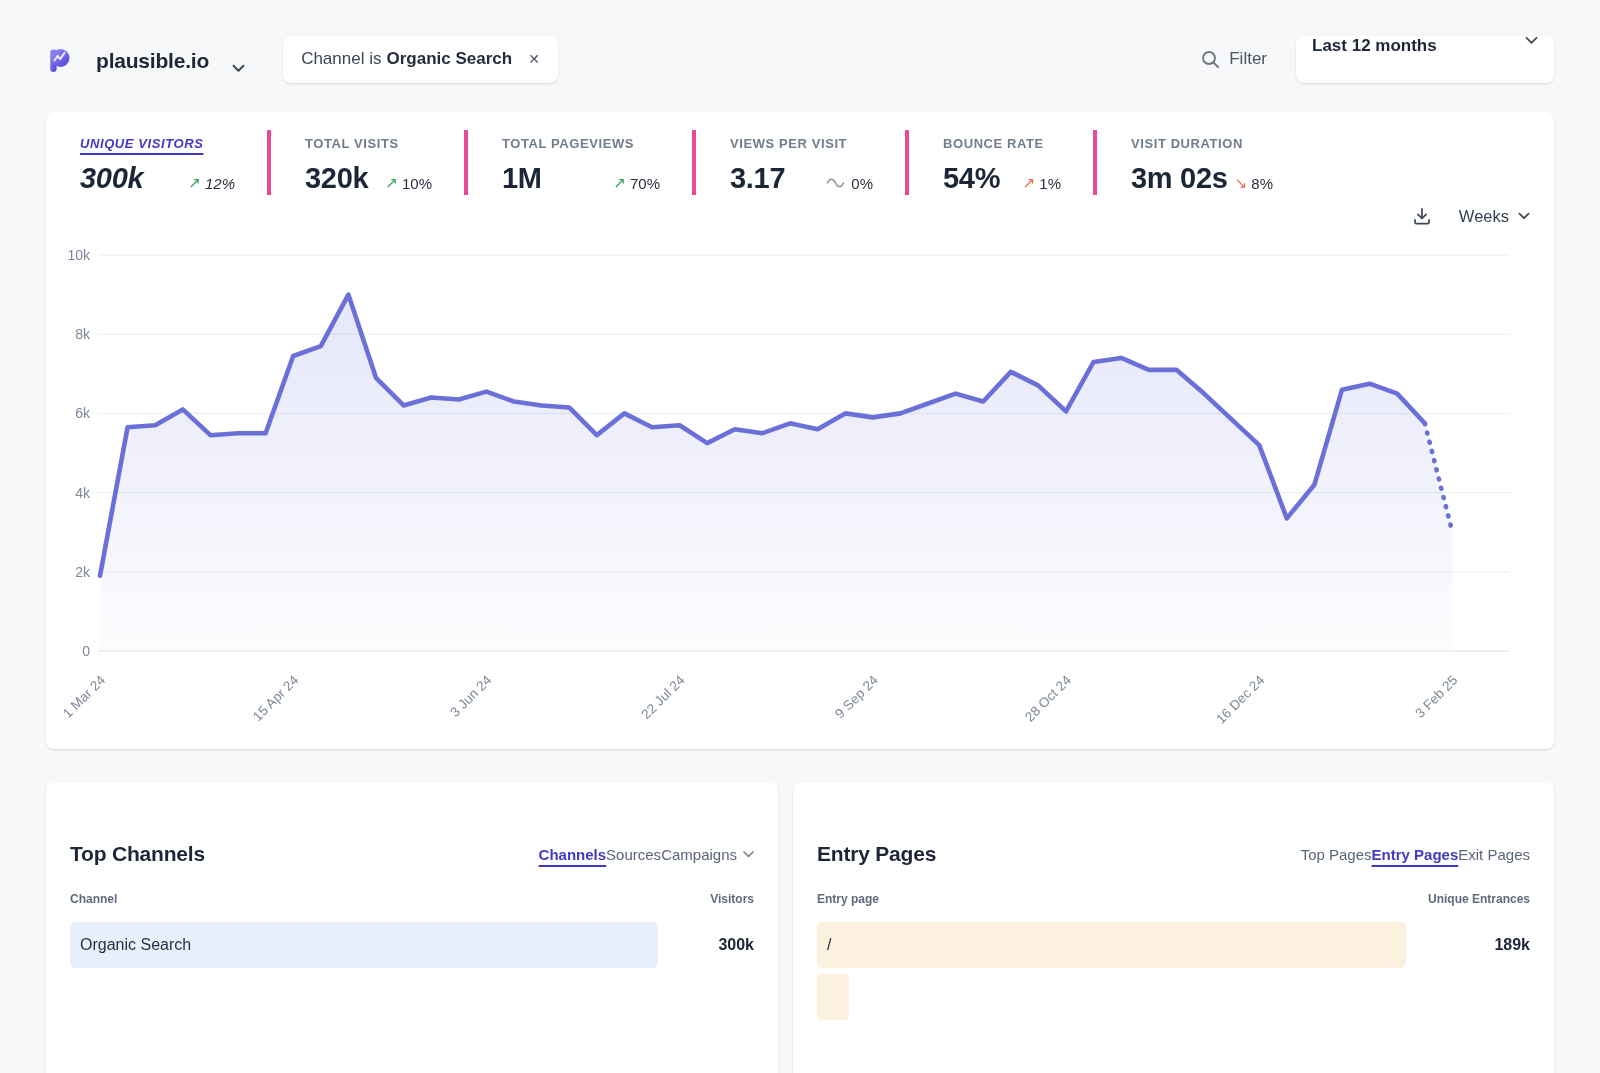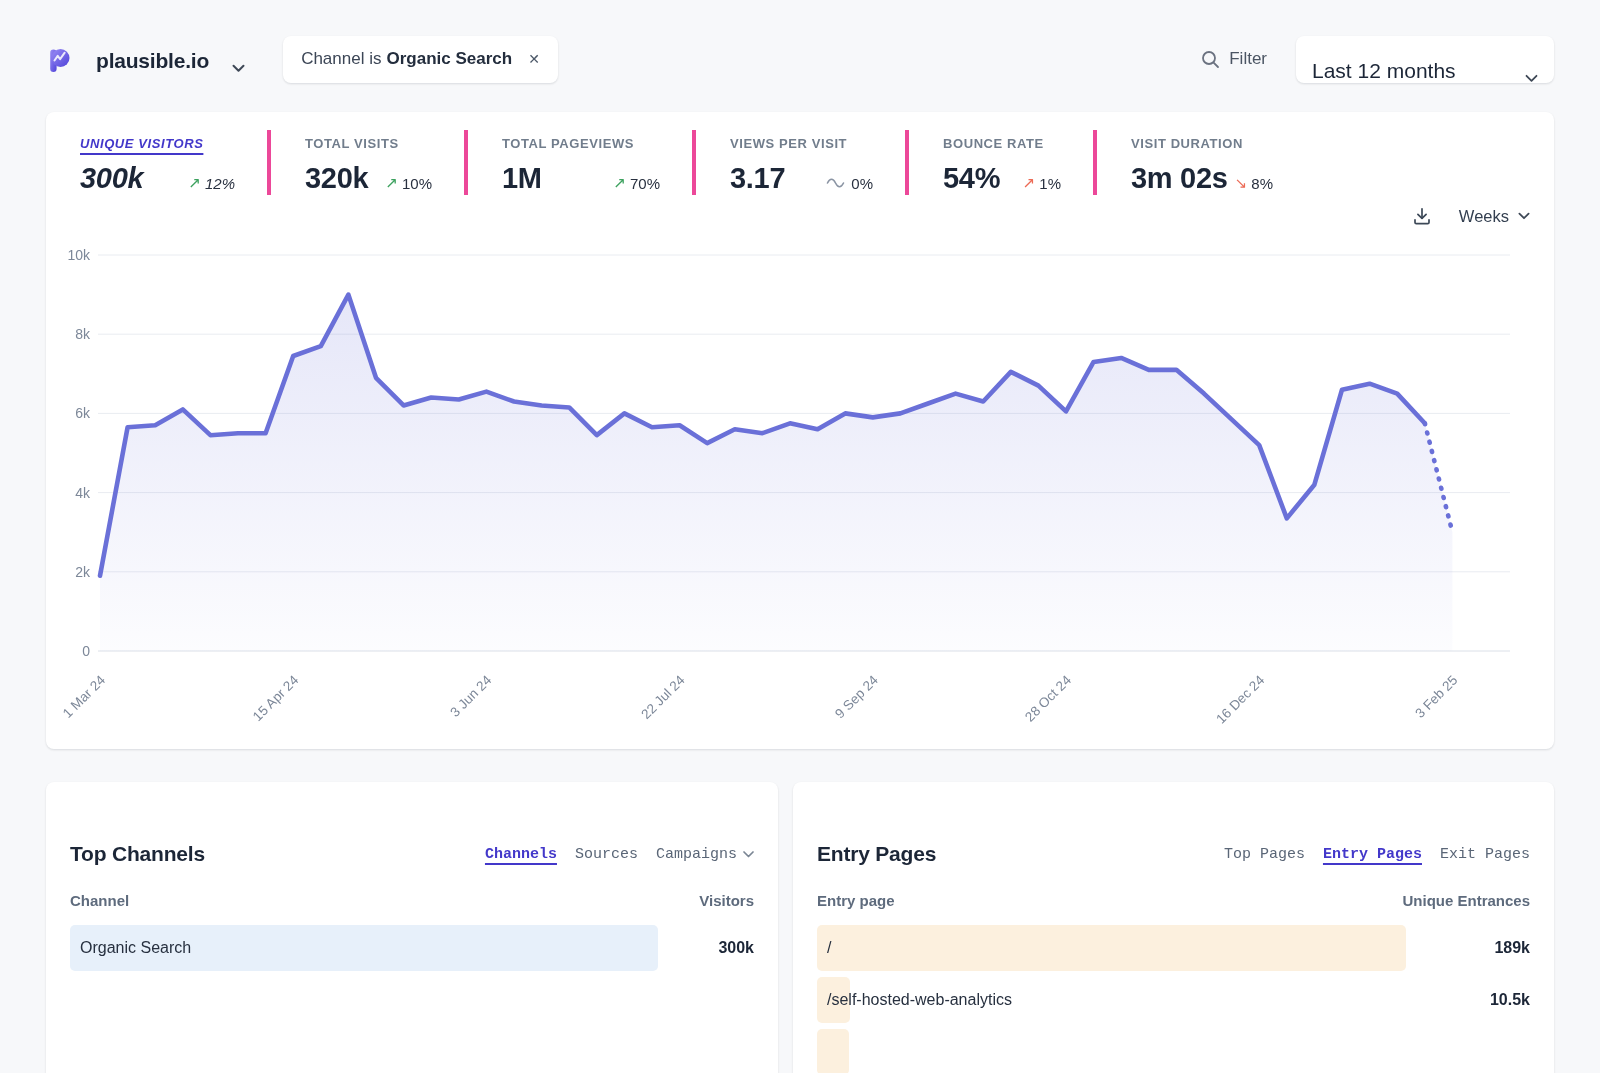--- a/index.html
+++ b/index.html
@@ -14,21 +14,21 @@
   
   .topbar{display:flex;align-items:center;padding:35px 46px 0;height:48px;}
   .site-picker{display:flex;align-items:flex-end;gap:23px;cursor:pointer;}
   .site-name{font-size:21px;font-weight:700;color:var(--dark);letter-spacing:-.2px;}
   .chev{color:#3e4856;}
   .chip{height:47px;display:flex;align-items:center;padding:0 18px;margin-left:38px;font-size:17px;color:#3c4656;}
   .chip b{font-weight:700;color:#232d3d;margin-left:5px;}
   .chip-close{margin-left:16px;color:#4b5767;font-size:14px;cursor:pointer;}
   .filter-btn{display:flex;align-items:center;gap:9px;font-size:17px;color:#4b5563;margin-left:auto;cursor:pointer;}
   .filter-btn svg{color:#6b7280;}
-  .date-select{width:258px;box-sizing:border-box;height:47px;display:flex;align-items:flex-end;justify-content:space-between;padding:0 16px;margin-left:29px;font-size:21px;font-weight:400;color:var(--dark);cursor:pointer;}
+  .date-select{width:258px;box-sizing:border-box;height:47px;display:flex;align-items:flex-start;justify-content:space-between;padding:0 16px;margin-left:29px;font-size:17px;font-weight:700;color:var(--dark);cursor:pointer;}
   
   .main-card{margin:29px 46px 0;padding:18px 24px 0;min-height:636px;box-sizing:border-box;}
   .stats-row{display:flex;}
   .stat{box-sizing:border-box;padding:6px 32px 0 34px;border-left:4px solid #ec4899;cursor:pointer;}
   .stat:first-child{border-left:none;padding-left:10px;}
   .stat:nth-child(1){width:197px;font-style:italic;}
   .stat:nth-child(2){width:197px;}
   .stat:nth-child(3){width:228px;}
   .stat:nth-child(4){width:213px;}
   .stat:nth-child(5){width:188px;}
@@ -50,25 +50,25 @@
   #main-chart .zero{stroke:#dbe0e8;}
   #main-chart .ytick{font-size:14px;fill:#7c8798;}
   #main-chart .xtick{font-size:13.5px;fill:#7c8798;}
   #main-chart .line{fill:none;stroke:var(--line);stroke-width:4.6;stroke-linejoin:round;stroke-linecap:round;}
   #main-chart .line-dashed{fill:none;stroke:var(--line);stroke-width:4.6;stroke-dasharray:1 8.5;stroke-linecap:round;}
   
   .bottom-grid{display:grid;grid-template-columns:732px 761px;gap:15px;margin:33px 46px 0;}
   .panel{padding:24px 24px 0;min-height:420px;box-sizing:border-box;}
   .panel-head{display:flex;justify-content:space-between;align-items:center;margin-top:36px;}
   .panel-title{font-size:21px;font-weight:700;color:var(--dark);letter-spacing:-.2px;}
-  .tabs{display:flex;gap:18px;align-items:center;font-size:15px;color:#5a6677;font-family:Liberation Mono, monospace;}
+  .tabs{display:flex;align-items:center;font-size:15px;color:#5a6677;}
   .tab{cursor:pointer;display:inline-flex;align-items:center;gap:6px;white-space:nowrap;}
   .tab-active{color:var(--accent);font-weight:700;text-decoration:underline;text-decoration-thickness:2px;text-underline-offset:5px;}
   .tab .chev{color:#7b8694;}
-  .cols{display:flex;justify-content:space-between;margin-top:26px;font-size:15px;font-weight:600;color:#5e6b7d;}
+  .cols{display:flex;justify-content:space-between;margin-top:26px;font-size:12px;font-weight:600;color:#5e6b7d;}
   .rows{margin-top:16px;}
   .prow{display:flex;align-items:center;height:46px;margin-bottom:6px;cursor:pointer;}
   .ptrack{flex:1;position:relative;height:100%;}
   .pbar{position:absolute;left:0;top:0;bottom:0;border-radius:5px;}
   .bar-blue{background:#e7f0fa;}
   .bar-orange{background:#fcf0de;}
   .plabel{position:relative;padding-left:10px;line-height:46px;font-size:16px;color:#27303f;display:inline-block;}
   .pvalue{width:96px;text-align:right;font-size:16px;font-weight:600;color:var(--dark);white-space:nowrap;}
   [data-name="entry-pages-card"] .pvalue{width:124px;}
 </style>
@@ -269,24 +269,20 @@
       <div class="cols">
         <span data-name="column-header-left">Entry page</span>
         <span data-name="column-header-right">Unique Entrances</span>
       </div>
       <div class="rows" data-name="entry-pages-rows">
           <div class="prow" data-name="table-row">
             <div class="ptrack" data-name="row-bar-track"><div class="pbar bar-orange" data-name="row-bar" style="width: 100%;"></div><span class="plabel" data-name="row-label">/</span></div>
             <span class="pvalue" data-name="row-value">189k</span>
           </div>
           <div class="prow" data-name="table-row">
-            <div class="ptrack" data-name="row-bar-track"><div class="pbar bar-orange" data-name="row-bar" style="width: 5.6%;"></div><span class="plabel" data-name="row-label">/self-hosted-web-analytics</span></div>
-            <span class="pvalue" data-name="row-value">10.5k</span>
-          </div>
-          <div class="prow" data-name="table-row">
             <div class="ptrack" data-name="row-bar-track"><div class="pbar bar-orange" data-name="row-bar" style="width: 5.5%;"></div><span class="plabel" data-name="row-label"></span></div>
             <span class="pvalue" data-name="row-value"></span>
           </div>
         </div>
     </section>
   </div>
 
 </div>
 
 </body></html>

